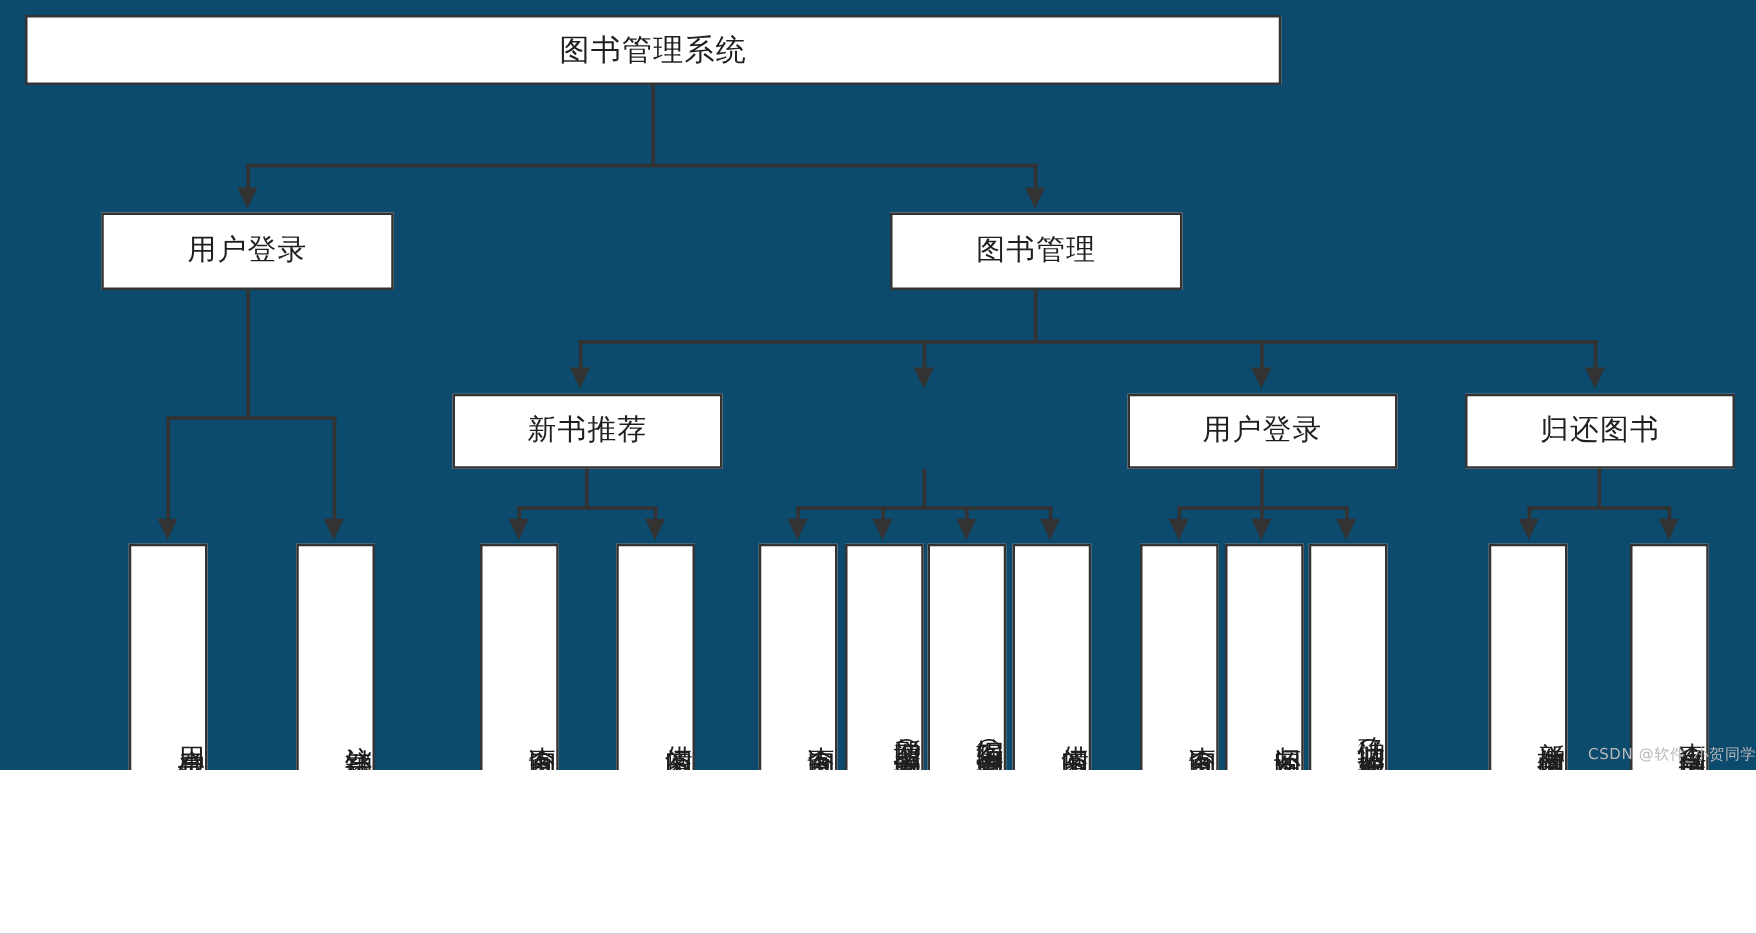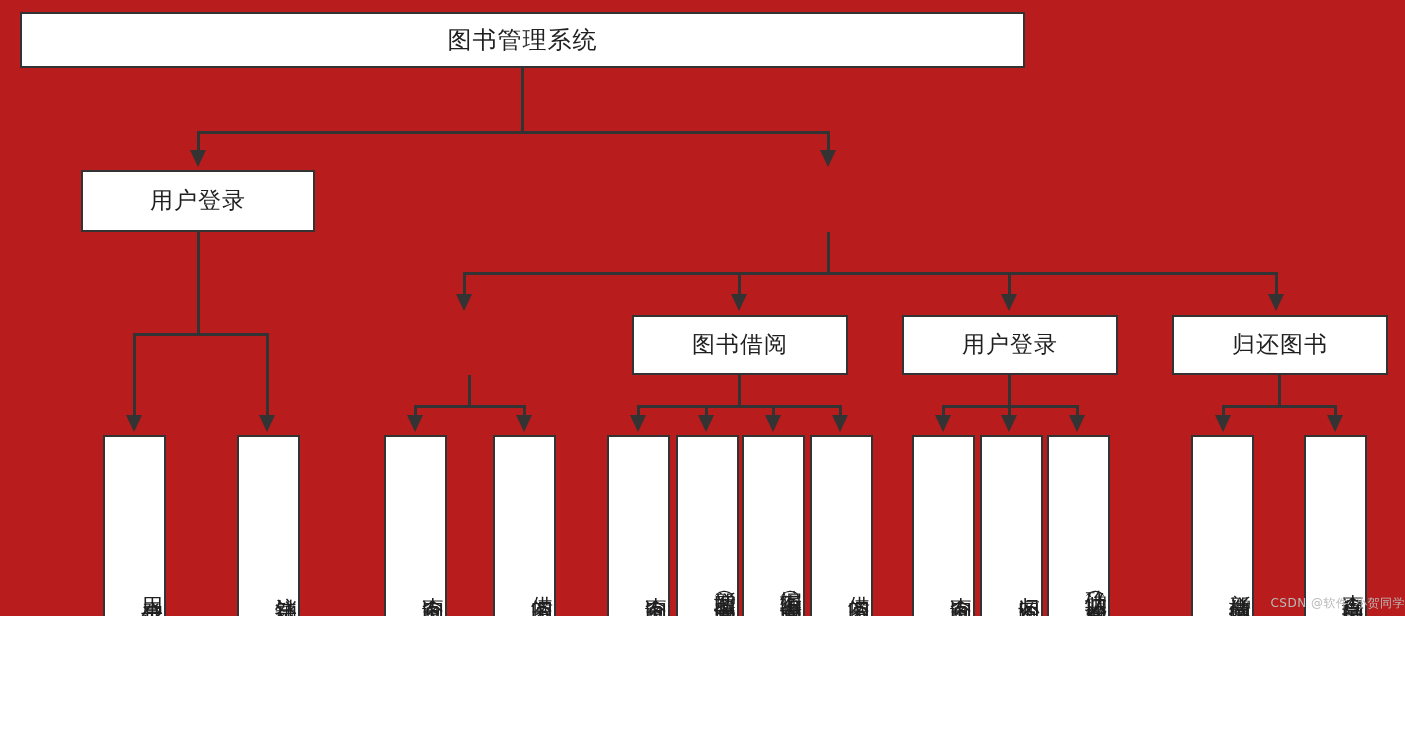--- a/index.html
+++ b/index.html
@@ -5,21 +5,21 @@
 <style>
   html,body{margin:0;padding:0;background:#ffffff;}
   body{
     font-family:"DejaVu Sans","Liberation Sans",sans-serif;
     color:#1a1a1a;
   }
   #canvas{
     position:relative;
     width:1405px;
     height:616px;
-    background:#b91c1c;
+    background:#0c4a6e;
     overflow:hidden;
   }
   
   .node{
     position:absolute;
     box-sizing:border-box;
     border:2.5px solid #333333;
     background:#ffffff;
     display:flex;
     align-items:center;
@@ -86,20 +86,21 @@
 
   <div class="ln lnh" style="left:197px; top:131px; width:633px; height:3px;"></div>
 
   <div class="ln lnv" style="left:197px; top:131px; width:3px; height:20px;"></div>
   <div class="arrow" style="left:190px; top:150px;"></div>
   <div class="ln lnv" style="left:827px; top:131px; width:3px; height:20px;"></div>
   <div class="arrow" style="left:820px; top:150px;"></div>
 
   <div class="node horiz" style="left:81px; top:170px; width:234px; height:62px;">用户登录</div>
 
+  <div class="node horiz" style="left:712px; top:170px; width:234px; height:62px;">图书管理</div>
 
   <div class="ln lnv" style="left:197px; top:232px; width:3px; height:103px;"></div>
   <div class="ln lnh" style="left:133px; top:333px; width:136px; height:3px;"></div>
   <div class="ln lnv" style="left:133px; top:333px; width:3px; height:85px;"></div>
   <div class="arrow" style="left:126px; top:415px;"></div>
   <div class="ln lnv" style="left:266px; top:333px; width:3px; height:85px;"></div>
   <div class="arrow" style="left:259px; top:415px;"></div>
 
   <div class="node vert" style="left:103px; top:435px; width:63px; height:300px;">用户登录</div>
   <div class="node vert" style="left:237px; top:435px; width:63px; height:300px;">注销登录</div>
@@ -112,21 +113,21 @@
 
   <div class="ln lnv" style="left:738px; top:272px; width:3px; height:24px;"></div>
   <div class="arrow" style="left:731px; top:294px;"></div>
 
   <div class="ln lnv" style="left:1008px; top:272px; width:3px; height:24px;"></div>
   <div class="arrow" style="left:1001px; top:294px;"></div>
 
   <div class="ln lnv" style="left:1275px; top:272px; width:3px; height:24px;"></div>
   <div class="arrow" style="left:1268px; top:294px;"></div>
 
-  <div class="node horiz" style="left:632px; top:315px; width:216px; height:60px;">图书借阅</div>
+  <div class="node horiz" style="left:362px; top:315px; width:216px; height:60px;">新书推荐</div>
   <div class="node horiz" style="left:902px; top:315px; width:216px; height:60px;">用户登录</div>
   <div class="node horiz" style="left:1172px; top:315px; width:216px; height:60px;">归还图书</div>
 
   <div class="ln lnv" style="left:468px; top:375px; width:3px; height:32px;"></div>
   <div class="ln lnh" style="left:414px; top:405px; width:112px; height:3px;"></div>
   <div class="ln lnv" style="left:414px; top:405px; width:3px; height:13px;"></div>
   <div class="arrow" style="left:407px; top:415px;"></div>
   <div class="ln lnv" style="left:523px; top:405px; width:3px; height:13px;"></div>
   <div class="arrow" style="left:516px; top:415px;"></div>
 

